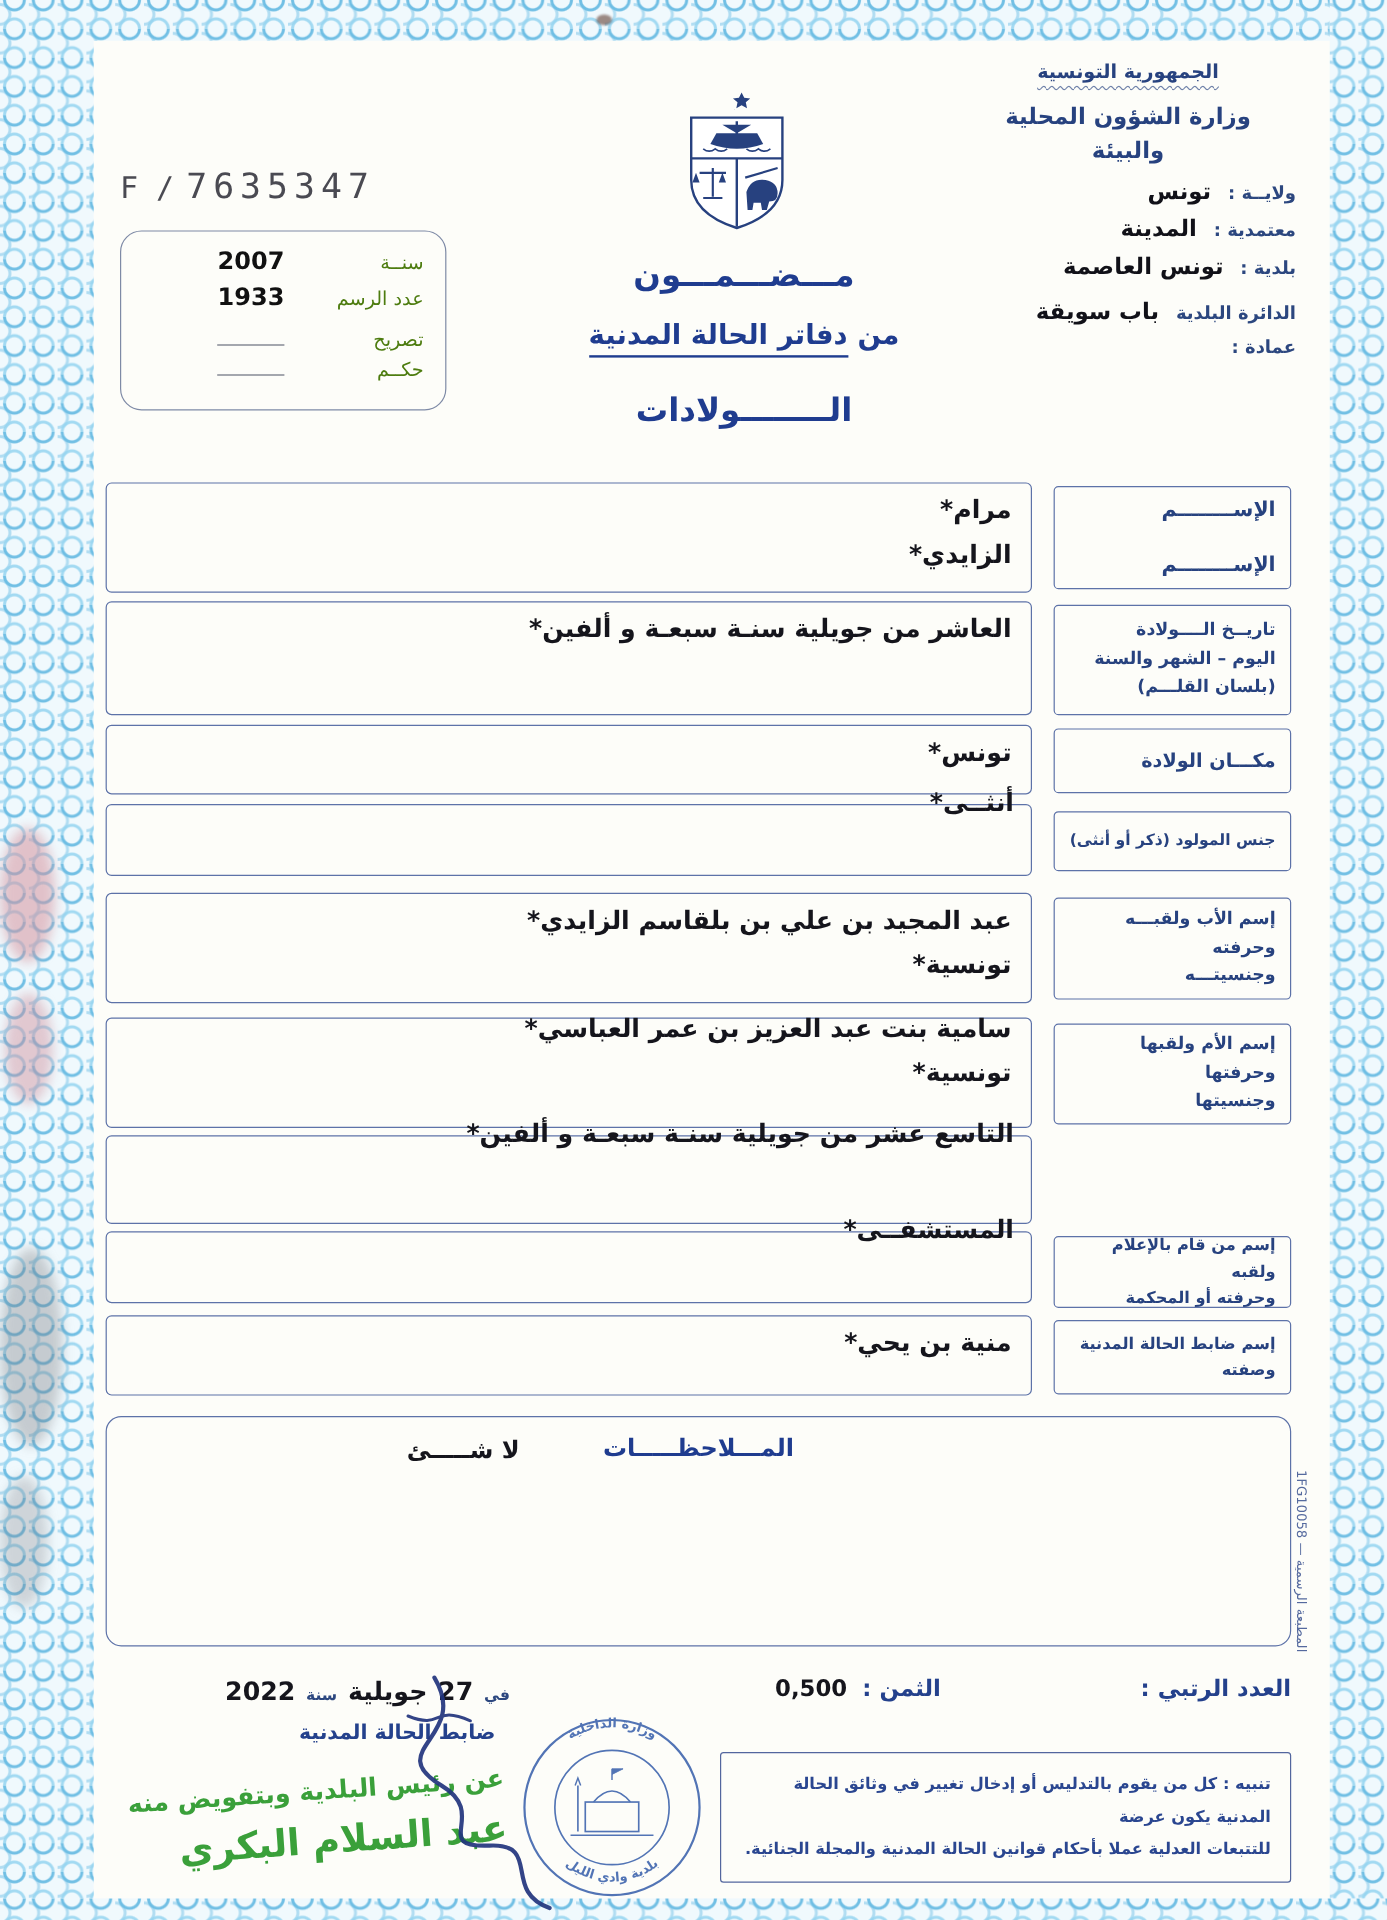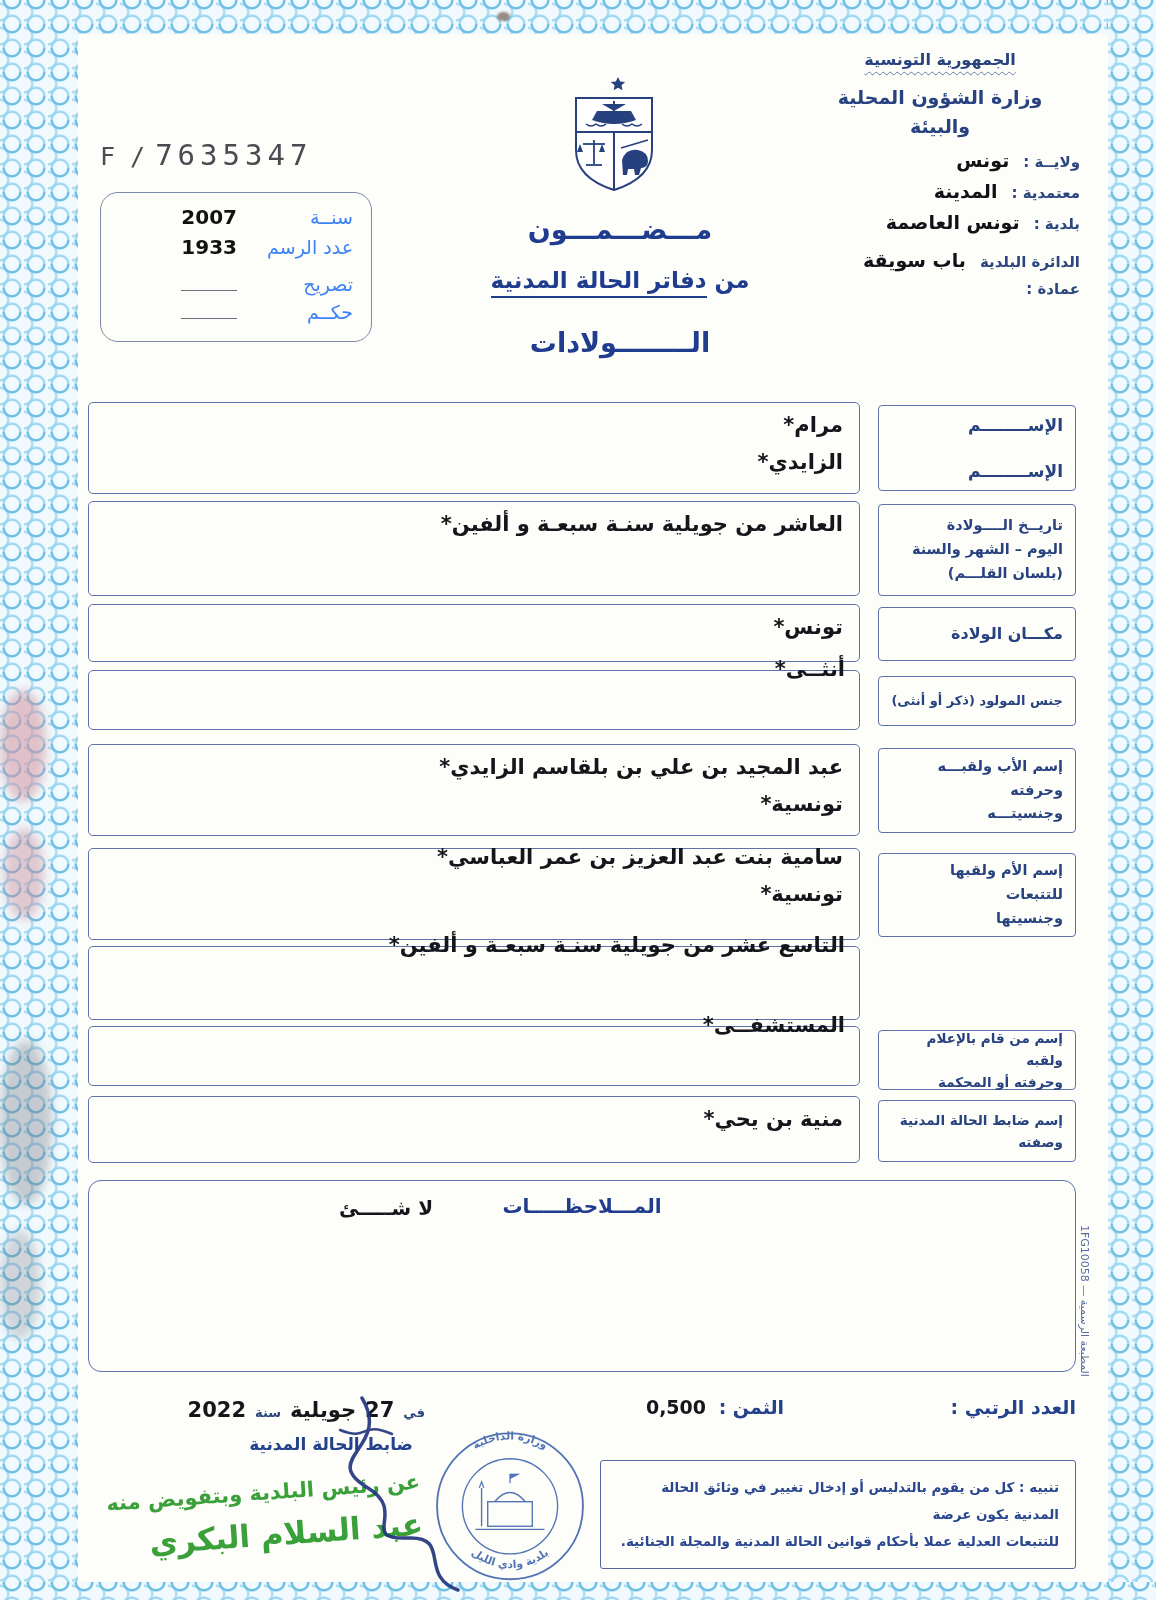--- a/index.html
+++ b/index.html
@@ -33,21 +33,21 @@
   .hlab{font-size:15px;font-weight:bold;color:#2c477f;white-space:nowrap}
   .hval{font-size:19px;font-weight:bold;color:#111118;white-space:nowrap}
   
   .serial{position:absolute;left:100px;top:138px;direction:ltr;color:#4a4a52;
           font-family:"DejaVu Sans Mono",monospace;font-size:29px}
   .serial .pfx{font-size:25px;margin-right:10px}
   .serial .num{letter-spacing:5px}
   .regbox{position:absolute;left:100px;top:192px;width:272px;height:150px;
           border:1.5px solid #7e8aa6;border-radius:18px;padding:12px 18px 10px}
   .brow{display:flex;gap:34px;align-items:baseline;margin-bottom:6px}
-  .blabel{font-size:19px;color:#3b82f6;width:82px;white-space:nowrap}
+  .blabel{font-size:16px;color:#4d7c0f;width:82px;white-space:nowrap}
   .bval{font-size:20px;font-weight:bold;color:#111}
   .blank-line{display:inline-block;width:56px;border-bottom:1.2px solid #6a6f7d;height:12px}
   
   .emblem{position:absolute;left:562px;top:68px;width:104px;height:126px}
   .titles{position:absolute;left:400px;top:214px;width:440px;text-align:center;color:#1f3c8f}
   .t1{font-size:27px;font-weight:bold}
   .t2{font-size:23px;font-weight:bold;margin-top:22px}
   .t2 .u{border-bottom:2px solid #1f3c8f;padding-bottom:3px}
   .t3{font-size:27px;font-weight:bold;margin-top:34px}
   
@@ -234,21 +234,21 @@
       <div>وجنسيتـــه</div>
     </div>
 
     <div class="vbox" style="top:848px;height:92px">
       <div class="vtext" style="margin-top:-14px">
         <span class="fill">سامية بنت عبد العزيز بن عمر العباسي*</span>
         <span class="fill">تونسية*</span>
       </div>
     </div>
     <div class="lbox" style="top:853px;height:84px">
-      <div>إسم الأم ولقبها للتتبعات</div>
+      <div>إسم الأم ولقبها وحرفتها</div>
       <div>وجنسيتها</div>
     </div>
 
     <div class="vbox" style="top:946px;height:74px">
       <span class="fill straddle">التاسع عشر من جويلية سنـة سبعـة و ألفين*</span>
     </div>
 
     <div class="vbox" style="top:1026px;height:60px">
       <span class="fill straddle">المستشفــى*</span>
     </div>

